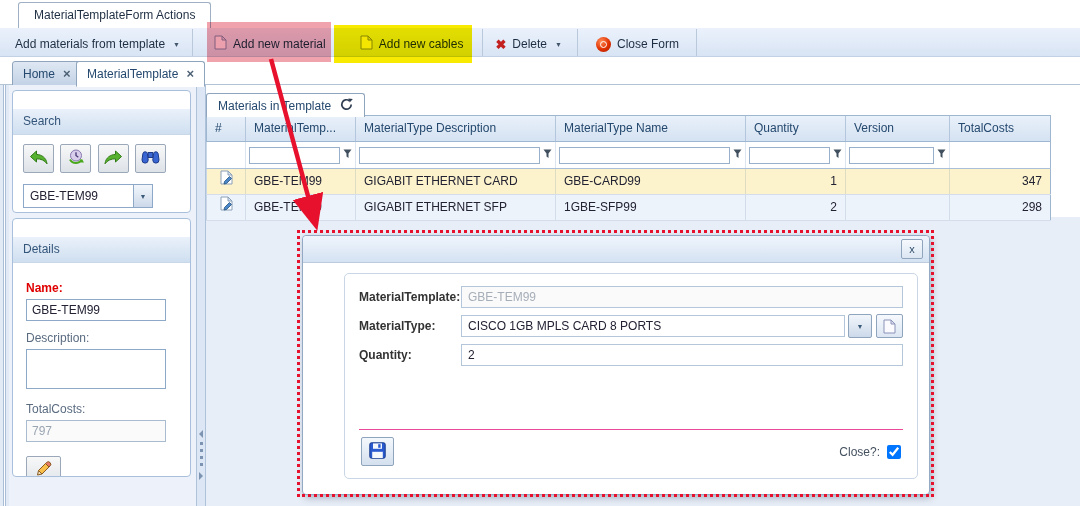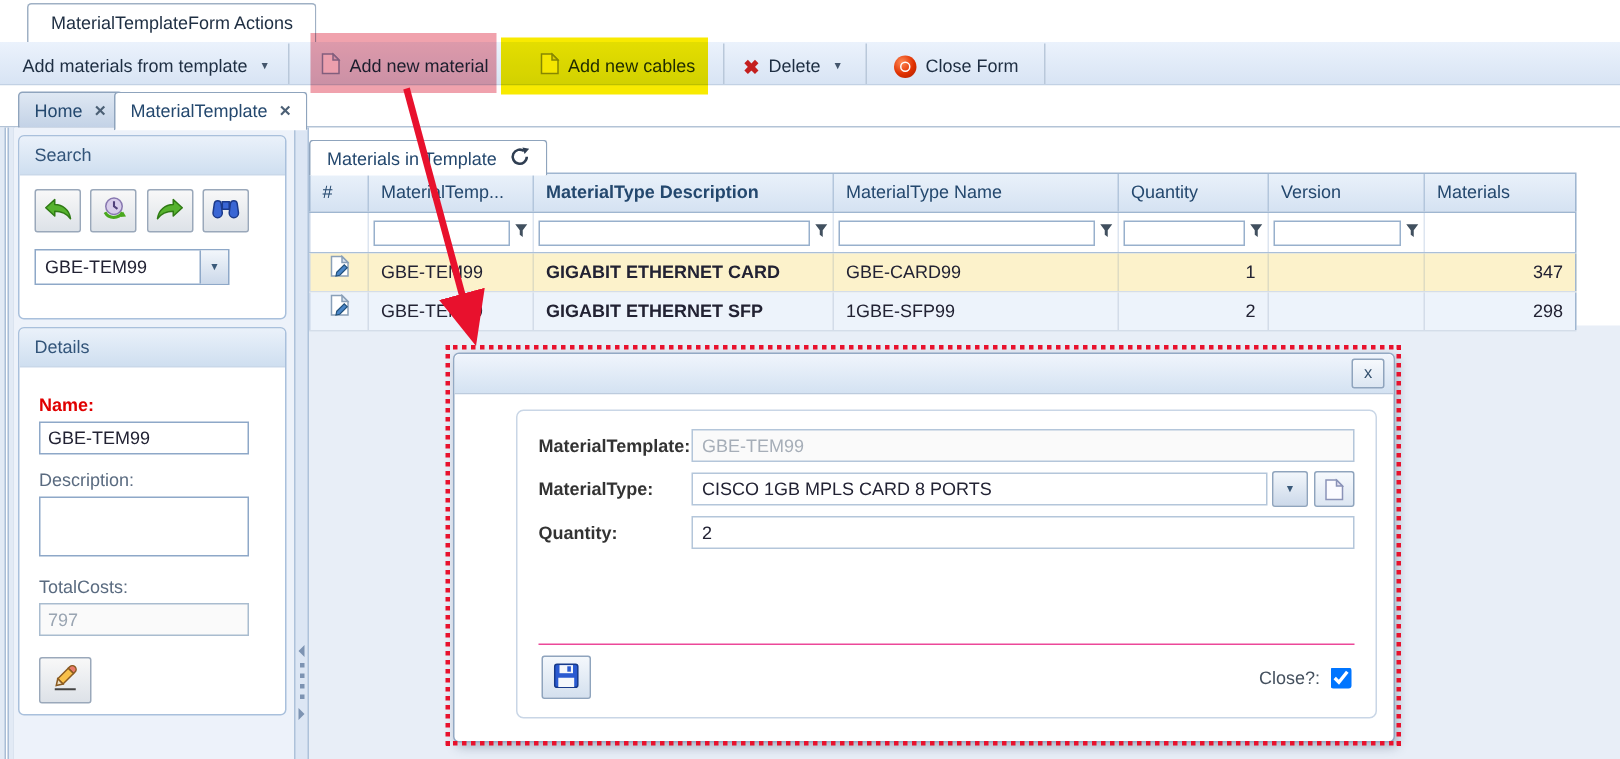--- a/index.html
+++ b/index.html
@@ -47,21 +47,21 @@
   .sidebar-bg{position:absolute;left:9px;top:85px;width:187px;height:421px;background:#edf2fa;}
   .splitter{position:absolute;left:196px;top:85px;width:10px;height:421px;background:#dce6f4;
             border-left:1px solid #aec2da;border-right:1px solid #aec2da;box-sizing:border-box;}
   .sp-dot{width:3px;height:3px;background:#7d93b2;margin:4px auto 0;}
   .sp-tri-l{width:0;height:0;border:4px solid transparent;border-right-color:#7d93b2;margin:345px auto 2px;transform:translateX(-2px);}
   .sp-tri-r{width:0;height:0;border:4px solid transparent;border-left-color:#7d93b2;margin:6px auto 0;transform:translateX(2px);}
   .main-lower{position:absolute;left:206px;top:217px;width:874px;height:289px;background:#e8eef7;}
 
   .panel{position:absolute;background:#fff;border:1px solid #a9c0dc;border-radius:4px;overflow:hidden;}
   .panel-h{height:25px;line-height:25px;padding-left:10px;background:linear-gradient(#eaf1fa,#cfdff0);
-           color:#33557a;border-bottom:1px solid #c9d8e9;}
+           color:#33557a;border-bottom:1px solid #c9d8e9;margin-top:18px;}
   .search-panel{left:12px;top:90px;width:177px;height:121px;}
   .details-panel{left:12px;top:218px;width:177px;height:257px;}
   .panel-b{padding:9px 10px;}
   .icon-btn{display:inline-flex;align-items:center;justify-content:center;width:29px;height:27px;
             border:1px solid #9aa8ba;border-radius:2px;background:linear-gradient(#f8f8f8,#dde2e8);
             margin-right:3px;vertical-align:middle;}
   .combo{display:flex;width:128px;height:22px;border:1px solid #8ea8c8;background:#fff;margin-top:11px;align-items:center;}
   .combo-text{flex:1;padding-left:6px;}
   .combo-btn{width:19px;height:100%;border-left:1px solid #8ea8c8;box-sizing:border-box;
              background:linear-gradient(#f2f6fb,#ccd9ea);display:flex;align-items:center;justify-content:center;
@@ -73,21 +73,21 @@
   .tdisabled{color:#9aa5b2;border-color:#a9bccf;}
   .pencil-btn{display:inline-flex;align-items:center;justify-content:center;width:33px;height:29px;
               border:1px solid #9aa8ba;border-radius:2px;background:linear-gradient(#f8f8f8,#dde2e8);margin-top:14px;}
 
   
   .grid-tab{position:absolute;left:206px;top:93px;height:23px;padding:0 11px;display:flex;align-items:center;gap:9px;
             background:#fff;border:1px solid #8fa4bd;border-bottom:none;border-radius:3px 3px 0 0;color:#24486e;z-index:3;}
   .grid{position:absolute;left:206px;top:115px;width:845px;z-index:2;}
   .grow{display:flex;}
   .gc{box-sizing:border-box;padding:0 8px;overflow:hidden;white-space:nowrap;}
-  .c0{width:40px;}.c1{width:110px;}.c2{width:200px;font-weight:bold;}.c3{width:190px;}.c4{width:100px;}.c5{width:104px;}
+  .c0{width:40px;}.c1{width:110px;}.c2{width:200px;}.c3{width:190px;}.c4{width:100px;}.c5{width:104px;}
   .c6{width:101px;border-right:1px solid #9fb6d0 !important;}
   .gh{height:25px;line-height:25px;background:linear-gradient(#e9f1fa,#d5e2f2);
       border-top:1px solid #9fb6d0;border-bottom:1px solid #9fb6d0;color:#24486e;}
   .gh .gc{border-right:1px solid #b3c6dc;}
   .gh .gc:first-child{border-left:1px solid #9fb6d0;}
   .gf{height:26px;background:#fff;border-bottom:1px solid #aabfd8;}
   .gf .gc{border-right:1px solid #dde5f0;padding:0 3px;display:flex;align-items:center;gap:3px;}
   .gf .gc:first-child{border-left:1px solid #c9d6e8;}
   .finput{flex:1;min-width:0;height:15px;border:1px solid #98b0cc;font:inherit;font-size:11px;padding:0 3px;}
   .gr{height:25px;line-height:25px;border-bottom:1px solid #d4dde9;}
@@ -275,21 +275,21 @@
   </div>
 
   <div class="grid">
     <div class="grow gh">
       <div class="gc c0">#</div>
       <div class="gc c1">MaterialTemp...</div>
       <div class="gc c2">MaterialType Description</div>
       <div class="gc c3">MaterialType Name</div>
       <div class="gc c4">Quantity</div>
       <div class="gc c5">Version</div>
-      <div class="gc c6">Materials</div>
+      <div class="gc c6">TotalCosts</div>
     </div>
     <div class="grow gf">
       <div class="gc c0"></div>
       <div class="gc c1">
           <input class="finput" value="" style="">
           <span><svg width="9" height="10" viewBox="0 0 9 10">
               <path d="M0.5 0.5 H8.5 L5.5 4.5 V9 L3.5 7.5 V4.5 Z" fill="#41505f"></path>
             </svg></span>
         </div>
       <div class="gc c2">

